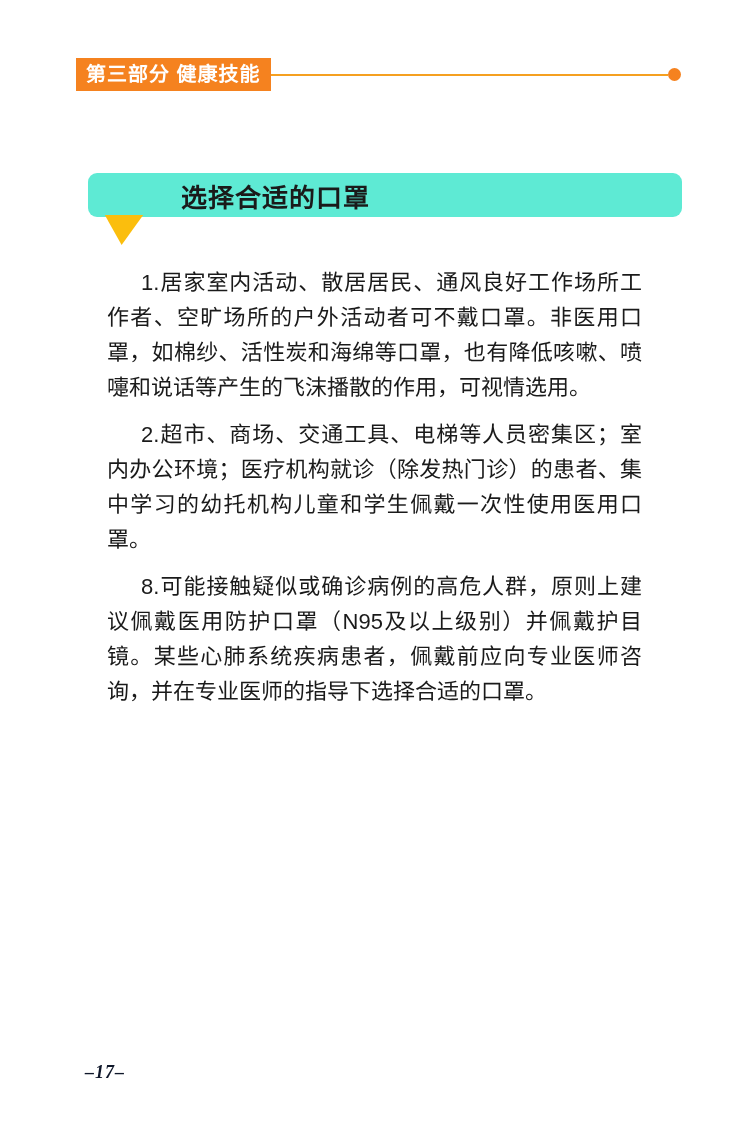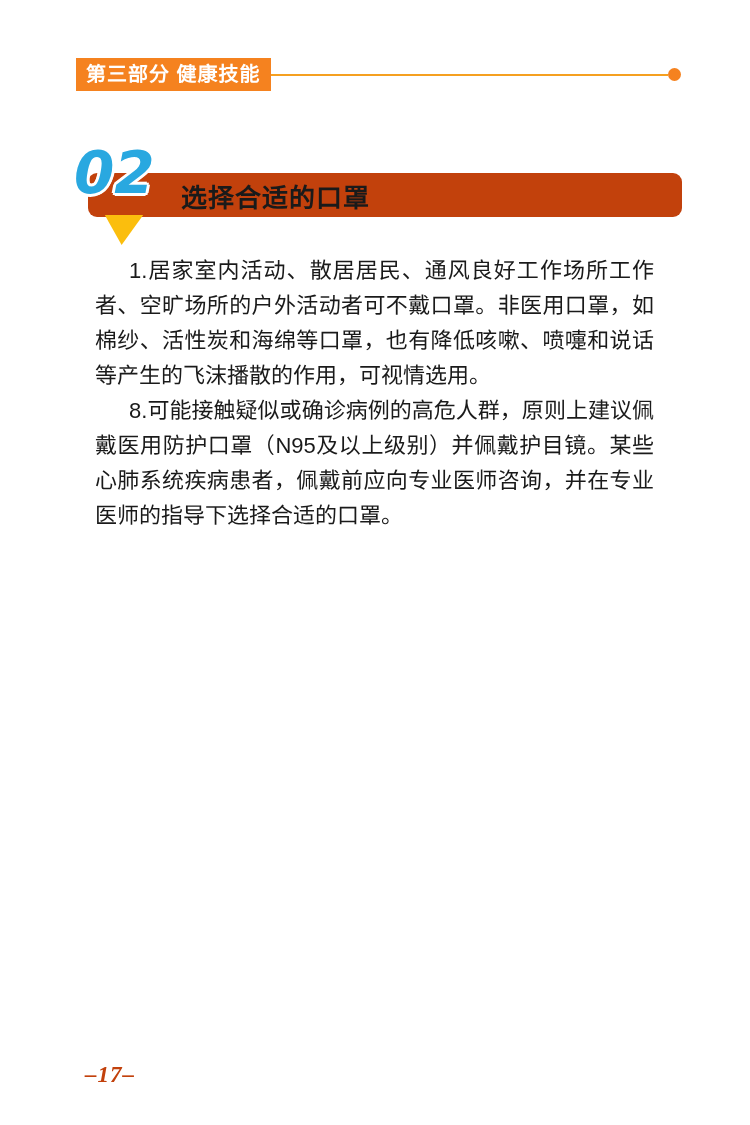--- a/index.html
+++ b/index.html
@@ -56,21 +56,21 @@
     right: 37px;
     top: 173px;
     height: 44px;
   }
   .banner {
     position: absolute;
     left: 0;
     right: 0;
     top: 0;
     height: 44px;
-    background: #c2410c;
+    background: #5eead4;
     border-radius: 9px;
     display: flex;
     align-items: center;
   }
   .banner-tail {
     position: absolute;
     left: 12px;
     top: 42px;
     width: 60px;
     height: 30px;
@@ -107,56 +107,56 @@
     position: absolute;
     left: 64px;
     right: 65px;
     top: 253px;
     color: #1a1a1a;
     font-size: 22px;
     line-height: 35px;
     text-align: justify;
   }
   .body-text p {
-    margin: 0;
+    margin: 12px;
     text-indent: 1.55em;
   }
 
   
   .page-number {
     position: absolute;
     left: 54px;
     top: 1062px;
     font-family: "Liberation Serif", "DejaVu Serif", serif;
     font-style: italic;
     font-weight: bold;
-    font-size: 23px;
-    color: #c2410c;
+    font-size: 18px;
+    color: #0f172a;
     letter-spacing: 1px;
   }
 </style>
 </head>
 <body>
 
 <div class="page">
 
   <header class="top-header">
     <span class="part-badge">第三部分 健康技能</span>
     <span class="rule-line"></span>
     <span class="rule-dot"></span>
   </header>
 
   <section class="section-header">
     <div class="banner">
       <span class="banner-title">选择合适的口罩</span>
     </div>
     <div class="banner-tail"></div>
-    <span class="section-number">02</span>
   </section>
 
   <article class="body-text">
     <p>1.居家室内活动、散居居民、通风良好工作场所工作者、空旷场所的户外活动者可不戴口罩。非医用口罩，如棉纱、活性炭和海绵等口罩，也有降低咳嗽、喷嚏和说话等产生的飞沫播散的作用，可视情选用。</p>
+    <p>2.超市、商场、交通工具、电梯等人员密集区；室内办公环境；医疗机构就诊（除发热门诊）的患者、集中学习的幼托机构儿童和学生佩戴一次性使用医用口罩。</p>
     <p>8.可能接触疑似或确诊病例的高危人群，原则上建议佩戴医用防护口罩（N95及以上级别）并佩戴护目镜。某些心肺系统疾病患者，佩戴前应向专业医师咨询，并在专业医师的指导下选择合适的口罩。</p>
   </article>
 
   <footer class="page-number">–17–</footer>
 
 </div>
 
 </body></html>

